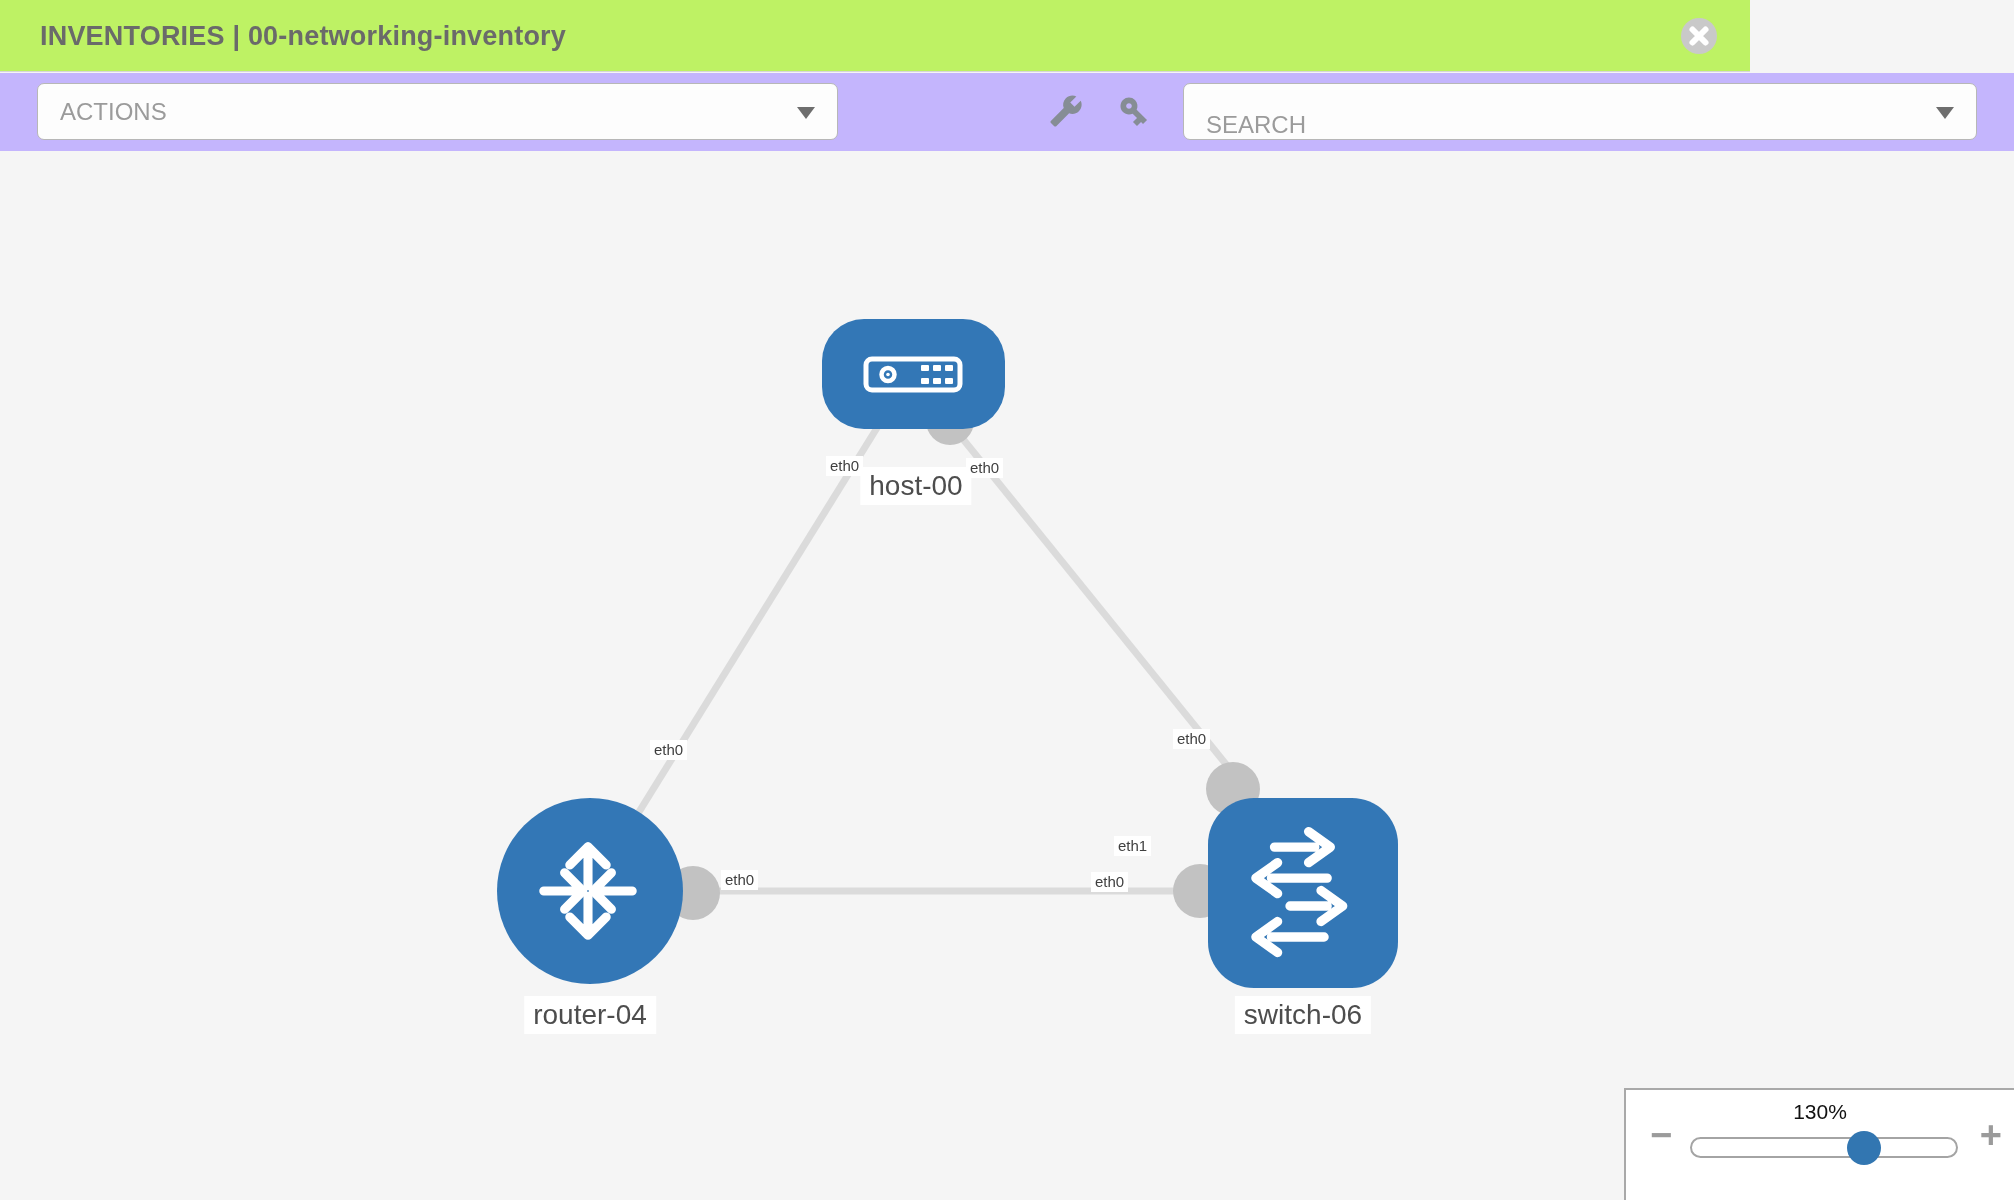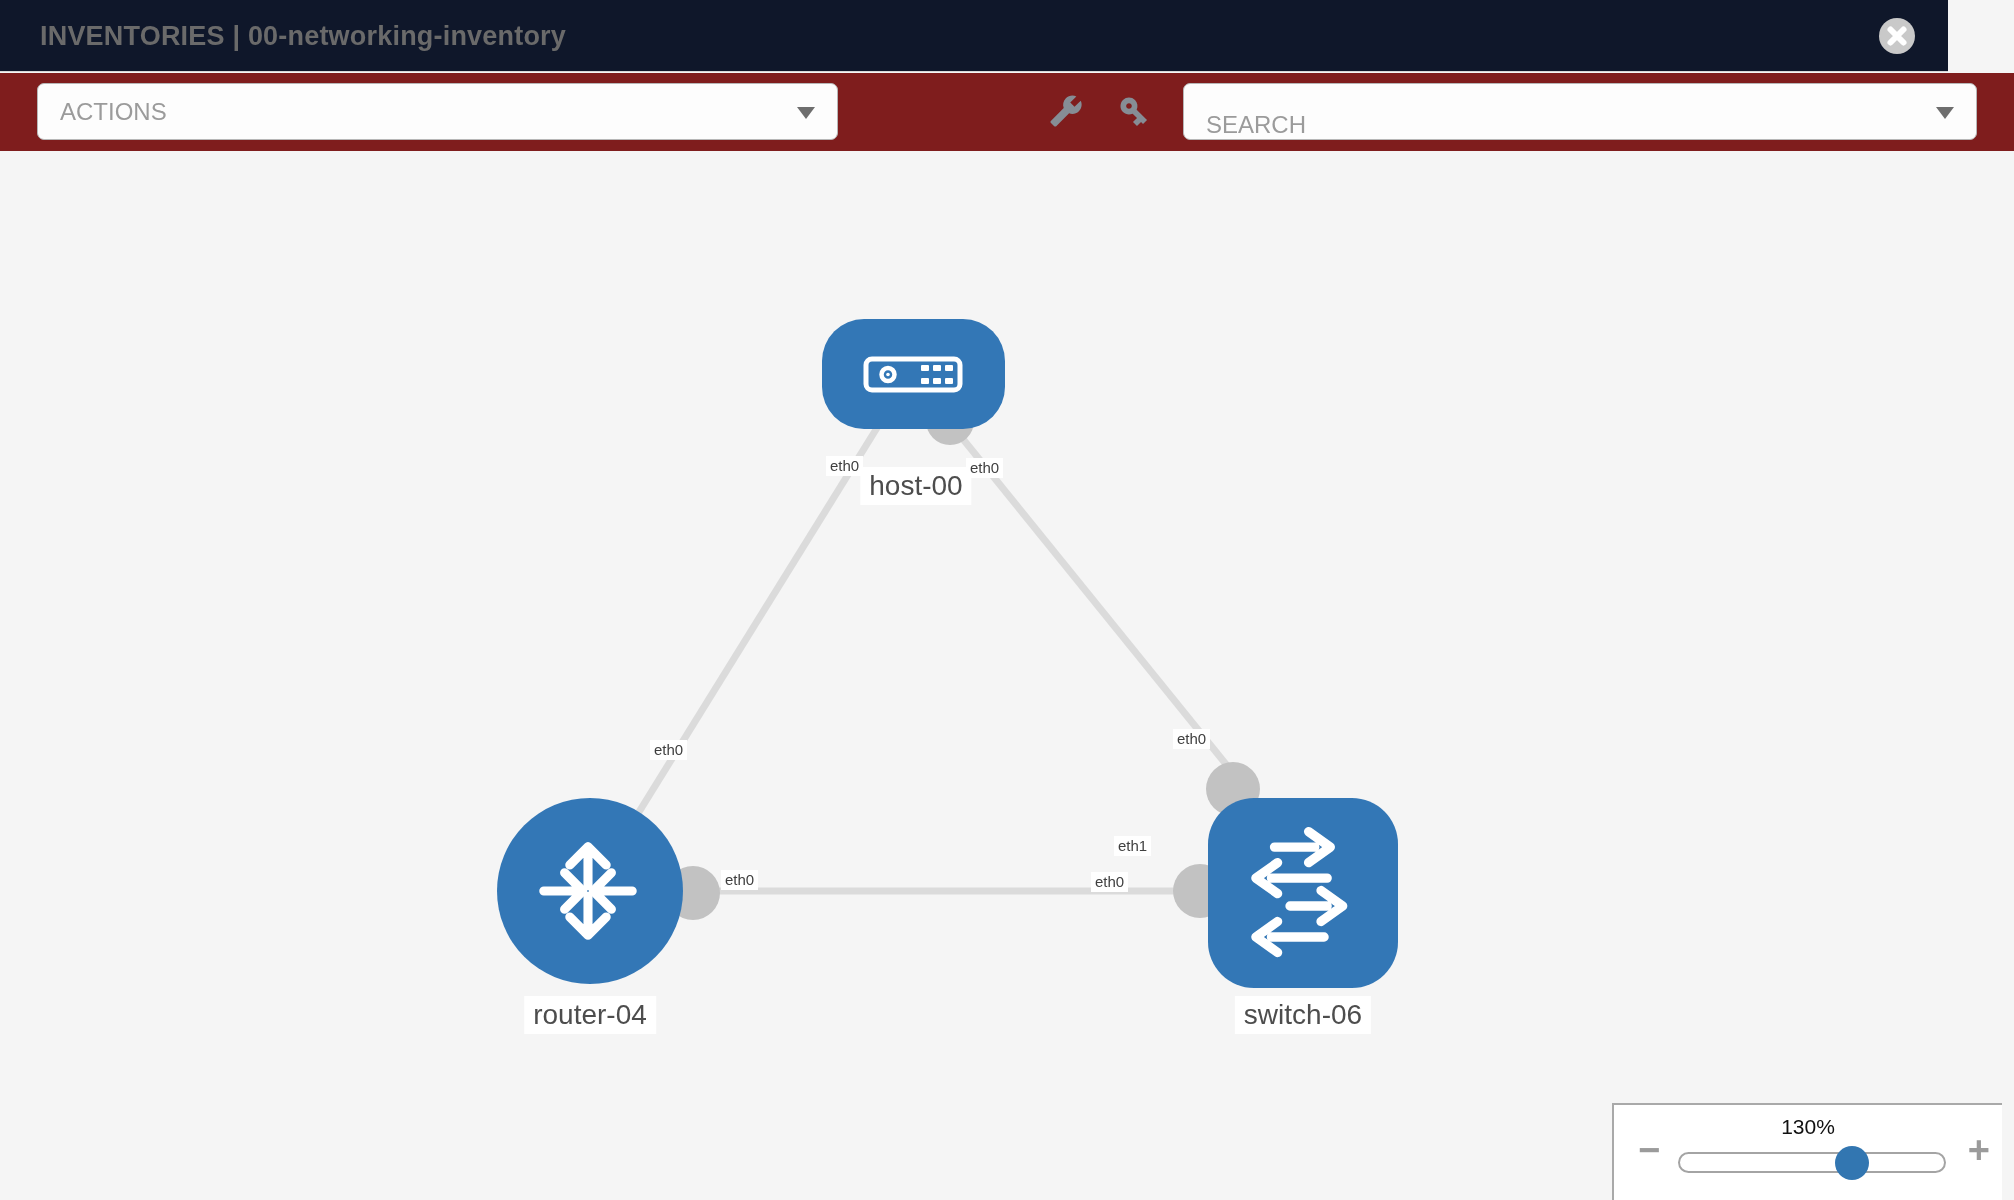--- a/index.html
+++ b/index.html
@@ -1,29 +1,29 @@
 <!DOCTYPE html>
 <html><head>
 <meta charset="utf-8">
 <style>
   * { margin:0; padding:0; box-sizing:border-box; }
   html,body { width:2014px; height:1200px; overflow:hidden;
     font-family:"Liberation Sans","DejaVu Sans",sans-serif; background:#f5f5f5; }
 
   
-  .header { position:absolute; left:0; top:0; width:1948px; height:72px;
-    background:#0f172a; border-bottom:1px solid #d7d7d7;padding-left:32px; }
+  .header { position:absolute; left:0; top:0; width:1750px; height:72px;
+    background:#bef264; border-bottom:1px solid #d7d7d7;padding-left:32px; }
   .page-title { position:absolute; left:40px; top:0; line-height:72px;
     font-size:27px; font-weight:bold; color:#6a6a6a; letter-spacing:.2px; }
   .close-btn { position:absolute; right:32px; top:17px; width:38px; height:38px;
     cursor:pointer; border:none; background:transparent; }
 
   
   .toolbar { position:absolute; left:0; top:73px; width:2014px; height:81px;
-    background:#7f1d1d; border-bottom:1px solid #cfcfcf; }
+    background:#c4b5fd; border-bottom:1px solid #cfcfcf; }
   .select-box { position:absolute; top:10px; height:57px; background:#fdfdfd;
     border:1px solid #b7b7b7; border-radius:7px; display:flex; align-items:center;
     padding-left:22px; font-size:24px; color:#9b9b9b; cursor:pointer; }
   .select-actions { left:37px; width:801px; }
   .select-search { left:1183px; width:794px;align-items:flex-end; }
   .caret { position:absolute; right:22px; top:23px; width:0; height:0;
     border-left:9px solid transparent; border-right:9px solid transparent;
     border-top:12px solid #6e6e6e; }
   .icon-btn { position:absolute; top:21px; width:36px; height:36px; border:none;
     background:transparent; cursor:pointer; }
@@ -34,21 +34,21 @@
   .canvas { position:absolute; left:0; top:151px; width:2014px; height:1049px;
     background:#f5f5f5; }
   .topo-svg { position:absolute; left:0; top:0; }
 
   .chip { position:absolute; background:#ffffff; color:#3f3f3f; font-size:15px;
     line-height:1.2; padding:1px 4px; white-space:nowrap; }
   .chip.node-name { font-size:28px; color:#4d4d4d; padding:2px 9px;
     transform:translateX(-50%); }
 
   
-  .zoom-panel { position:absolute; right:12px; bottom:0; width:390px; height:97px;
+  .zoom-panel { position:absolute; right:0; bottom:0; width:390px; height:112px;
     background:#ffffff; border-left:2px solid #a9a9a9; border-top:2px solid #a9a9a9; }
   .zoom-level { position:absolute; left:0; top:10px; width:100%; text-align:center;
     font-size:21px; color:#111111; }
   .zoom-minus, .zoom-plus { position:absolute; top:24px; font-size:38px;
     font-weight:bold; color:#9b9b9b; cursor:pointer; }
   .zoom-minus { left:24px; }
   .zoom-plus { right:12px; }
   .zoom-track { position:absolute; left:64px; top:47px; width:268px; height:21px;
     background:#ffffff; border:2px solid #a4a4a4; border-radius:11px; cursor:pointer; }
   .zoom-knob { position:absolute; left:155px; top:-8px; width:34px; height:34px;

